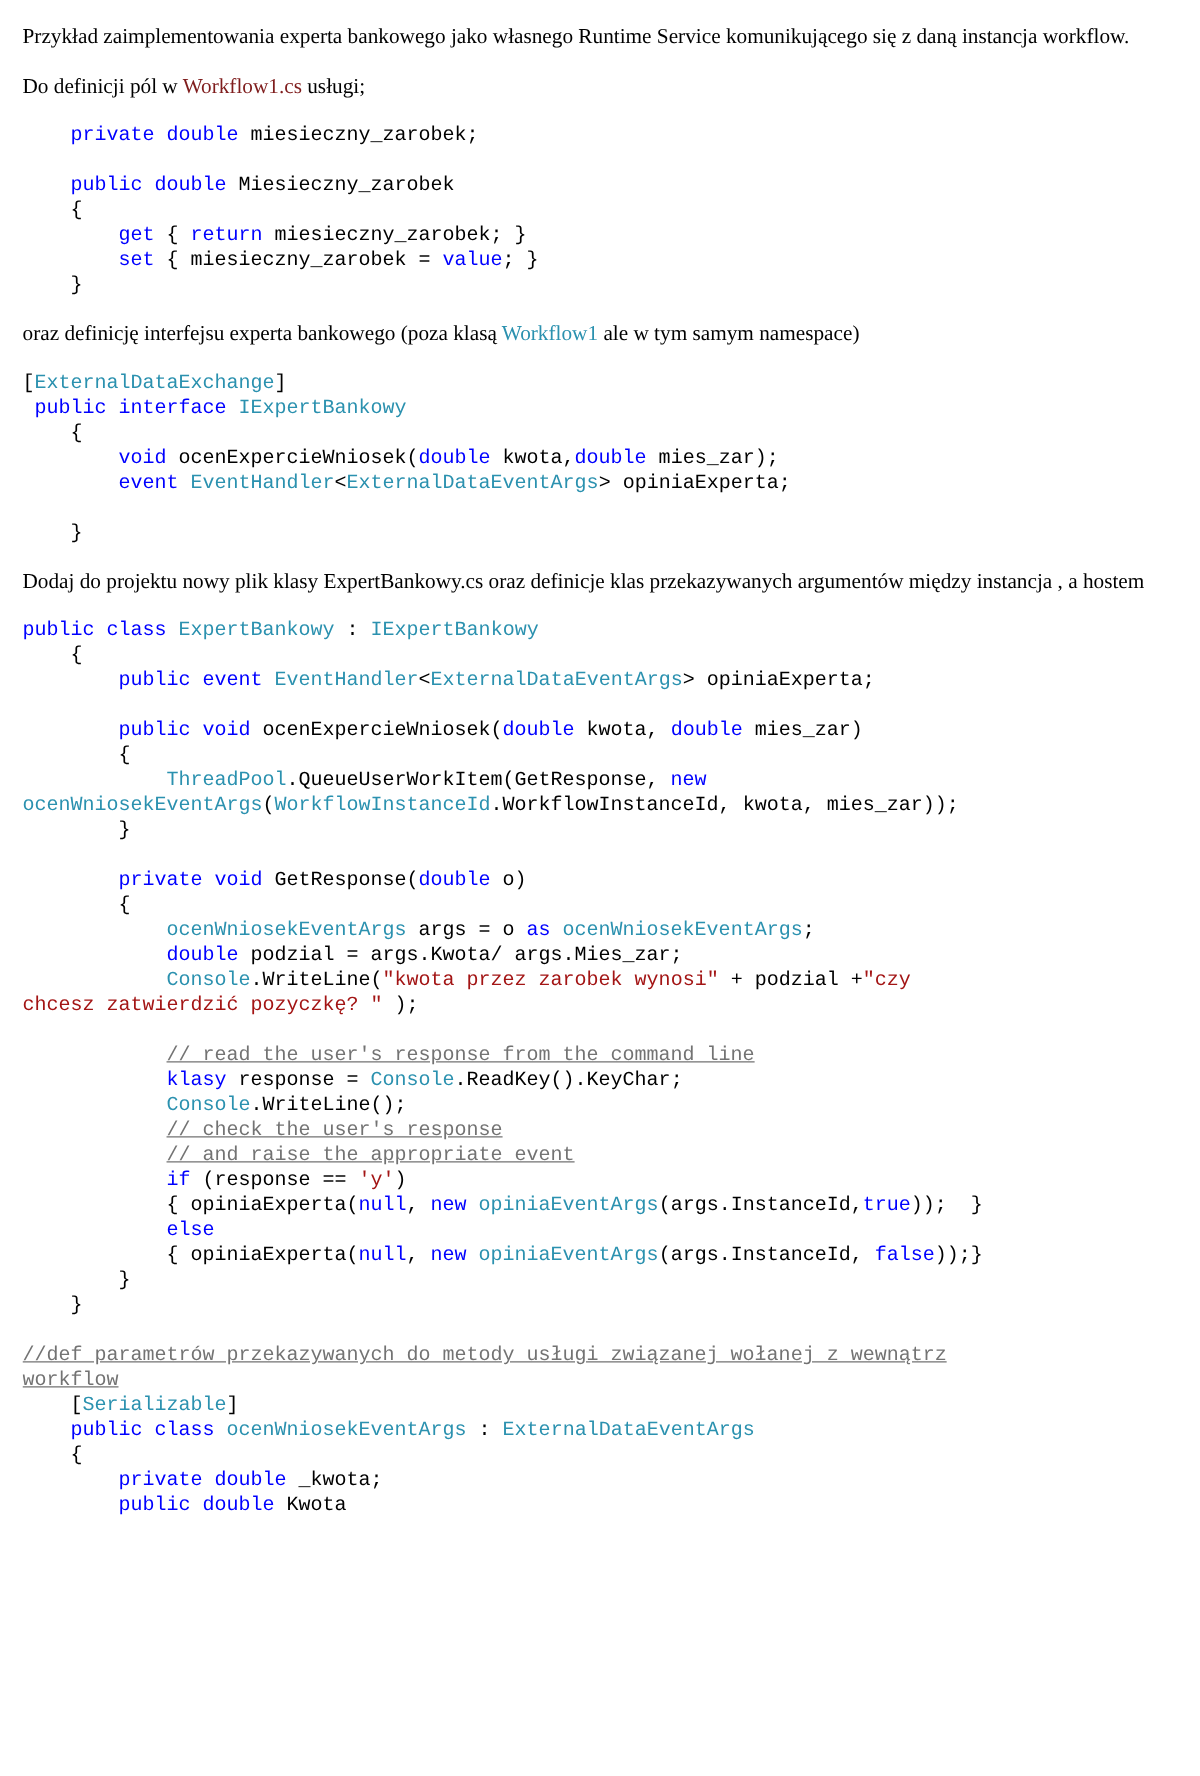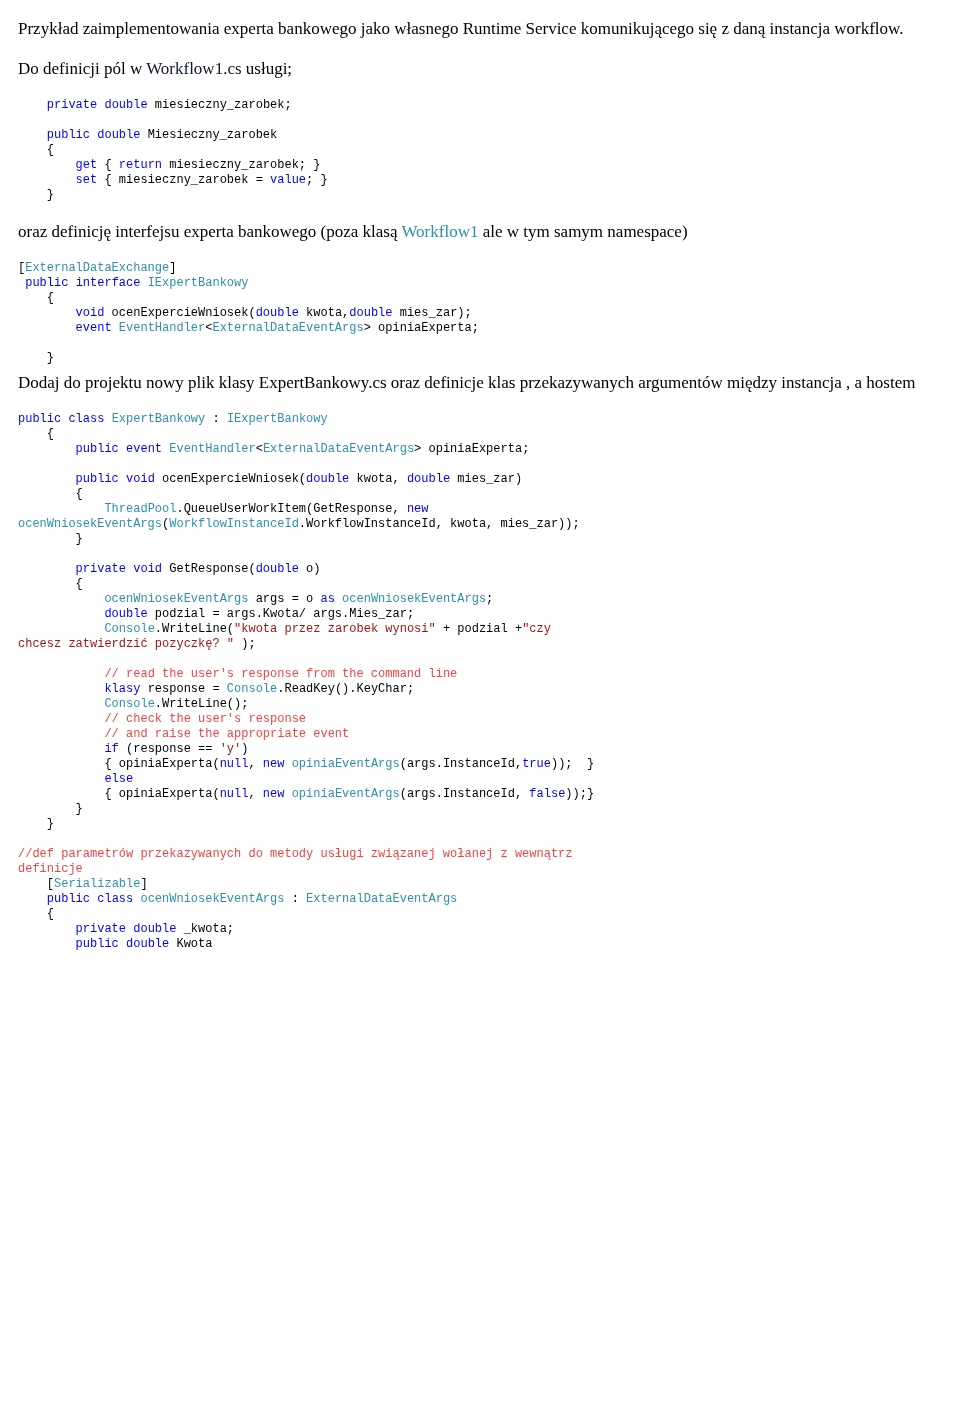--- a/index.html
+++ b/index.html
@@ -6,39 +6,39 @@
     font-family: "Times New Roman", serif;
     font-size: 17px;
     background: #fff;
     color: #000;
     margin: 18px 18px 18px 18px;
     width: 924px;
     line-height: 1.3;
   }
   pre {
     font-family: "Courier New", monospace;
-    font-size: 12px;
+    font-size: 16px;
     margin: 0;
     white-space: pre;
     line-height: 1.25;
   }
   .para {
     margin: 0 0 18px 0;
   }
   .kw { color: #0000ff; }
   .typ { color: #2b91af; }
   .str { color: #a31515; }
-  .com { color: #ef4444; }
+  .com { color: #737373; text-decoration: underline; }
 </style>
 </head>
 <body>
 
 <p class="para"><span>Przykład zaimplementowania experta bankowego jako własnego Runtime Service komunikującego się z daną instancja workflow.</span></p>
 
-<p class="para"><span>Do definicji pól w </span><span style="color:#0f172a">Workflow1.cs</span><span> usługi;</span></p>
+<p class="para"><span>Do definicji pól w </span><span style="color:#7f1d1d">Workflow1.cs</span><span> usługi;</span></p>
 
 <pre>    <span class="kw">private</span><span> </span><span class="kw">double</span><span> miesieczny_zarobek;</span>
 
     <span class="kw">public</span><span> </span><span class="kw">double</span><span> Miesieczny_zarobek</span>
     <span>{</span>
         <span class="kw">get</span><span> { </span><span class="kw">return</span><span> miesieczny_zarobek; }</span>
         <span class="kw">set</span><span> { miesieczny_zarobek = </span><span class="kw">value</span><span>; }</span>
     <span>}</span>
 </pre>
 
@@ -46,21 +46,21 @@
 
 <pre><span>[</span><span class="typ">ExternalDataExchange</span><span>]</span>
 <span> </span><span class="kw">public</span><span> </span><span class="kw">interface</span><span> </span><span class="typ">IExpertBankowy</span>
 <span>    {</span>
 <span>        </span><span class="kw">void</span><span> ocenExpercieWniosek(</span><span class="kw">double</span><span> kwota,</span><span class="kw">double</span><span> mies_zar);</span>
 <span>        </span><span class="kw">event</span><span> </span><span class="typ">EventHandler</span><span>&lt;</span><span class="typ">ExternalDataEventArgs</span><span>&gt; opiniaExperta;</span>
 <span></span>
 <span>    }</span>
 </pre>
 
-<p class="para" style="margin-top:6px"><span>Dodaj do projektu nowy plik klasy ExpertBankowy.cs oraz definicje klas przekazywanych argumentów między instancja , a hostem</span></p>
+<p class="para" style="margin-top:18px"><span>Dodaj do projektu nowy plik klasy ExpertBankowy.cs oraz definicje klas przekazywanych argumentów między instancja , a hostem</span></p>
 
 <pre><span class="kw">public</span><span> </span><span class="kw">class</span><span> </span><span class="typ">ExpertBankowy</span><span> : </span><span class="typ">IExpertBankowy</span>
 <span>    {</span>
 <span>        </span><span class="kw">public</span><span> </span><span class="kw">event</span><span> </span><span class="typ">EventHandler</span><span>&lt;</span><span class="typ">ExternalDataEventArgs</span><span>&gt; opiniaExperta;</span>
 <span></span>
 <span>        </span><span class="kw">public</span><span> </span><span class="kw">void</span><span> ocenExpercieWniosek(</span><span class="kw">double</span><span> kwota, </span><span class="kw">double</span><span> mies_zar)</span>
 <span>        {</span>
 <span>            </span><span class="typ">ThreadPool</span><span>.QueueUserWorkItem(GetResponse, </span><span class="kw">new</span>
 <span class="typ">ocenWniosekEventArgs</span><span>(</span><span class="typ">WorkflowInstanceId</span><span>.WorkflowInstanceId, kwota, mies_zar));</span>
 <span>        }</span>
@@ -78,18 +78,18 @@
 <span>            </span><span class="com">// check the user's response</span>
 <span>            </span><span class="com">// and raise the appropriate event</span>
 <span>            </span><span class="kw">if</span><span> (response == </span><span class="str">'y'</span><span>)</span>
 <span>            { opiniaExperta(</span><span class="kw">null</span><span>, </span><span class="kw">new</span><span> </span><span class="typ">opiniaEventArgs</span><span>(args.InstanceId,</span><span class="kw">true</span><span>));  }</span>
 <span>            </span><span class="kw">else</span>
 <span>            { opiniaExperta(</span><span class="kw">null</span><span>, </span><span class="kw">new</span><span> </span><span class="typ">opiniaEventArgs</span><span>(args.InstanceId, </span><span class="kw">false</span><span>));}</span>
 <span>        }</span>
 <span>    }</span>
 <span></span>
 <span class="com">//def parametrów przekazywanych do metody usługi związanej wołanej z wewnątrz</span>
-<span class="com">definicje</span>
+<span class="com">workflow</span>
 <span>    [</span><span class="typ">Serializable</span><span>]</span>
 <span>    </span><span class="kw">public</span><span> </span><span class="kw">class</span><span> </span><span class="typ">ocenWniosekEventArgs</span><span> : </span><span class="typ">ExternalDataEventArgs</span>
 <span>    {</span>
 <span>        </span><span class="kw">private</span><span> </span><span class="kw">double</span><span> _kwota;</span>
 <span>        </span><span class="kw">public</span><span> </span><span class="kw">double</span><span> Kwota</span></pre>
 
 </body></html>

